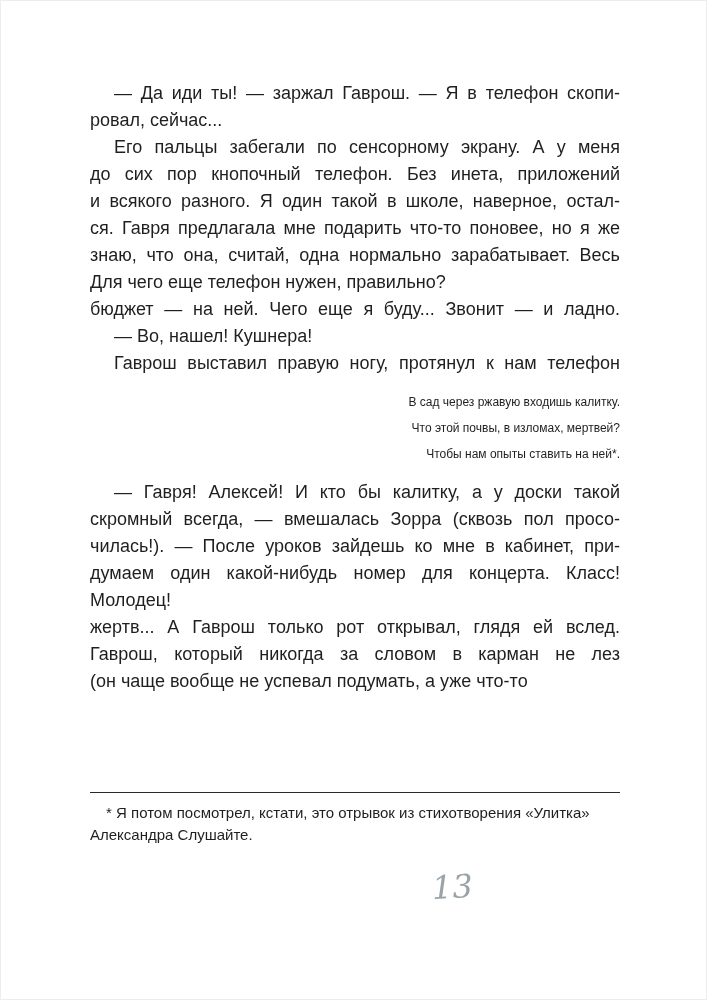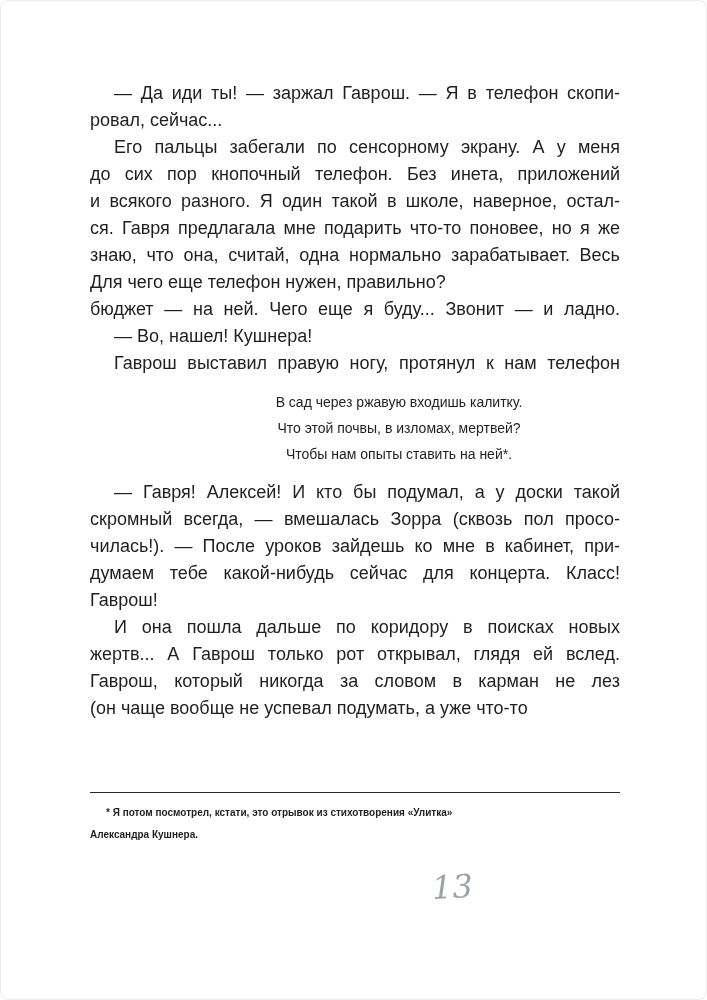--- a/index.html
+++ b/index.html
@@ -10,21 +10,20 @@
     position: relative;
     overflow: hidden;
     font-family: "Liberation Sans", "DejaVu Sans", sans-serif;
     color: #1f1f1f;
   }
   .page {
     position: absolute;
     inset: 0;
     background: #ffffff;
     box-shadow: inset 0 0 0 1px #ededed;
-    border-radius: 8px;
   }
   .text-block {
     position: absolute;
     left: 90px;
     top: 80px;
     width: 530px;
   }
   .para { margin: 0; }
   .line {
     font-size: 18px;
@@ -35,41 +34,40 @@
   }
   .just {
     text-align: justify;
     text-align-last: justify;
   }
   .first { text-indent: 24px; }
   .verse {
     margin: 12px 0 12px 88px;
   }
   .verse .line {
-    font-size: 14px;
+    font-size: 12px;
     line-height: 26px;
     height: 26px;
-    text-align: center;
+    text-align: right;
   }
   .footnote {
     position: absolute;
     left: 90px;
     top: 792px;
     width: 530px;
   }
   .fn-rule {
     width: 100%;
     height: 0;
     border-top: 1.5px solid #2a2a2a;
     margin-bottom: 9px;
   }
   .fn-line {
-    font-size: 10px;
+    font-size: 15px;
     line-height: 22px;
-    font-weight: bold;
   }
   .fn-line.first { text-indent: 16px; }
   .folio {
     position: absolute;
     left: 432px;
     top: 868px;
     font-family: "DejaVu Serif", serif;
     font-style: italic;
     font-size: 32px;
     color: #9aa3a8;
@@ -99,36 +97,35 @@
       </div>
       <div class="para">
         <div class="line first just">Гаврош выставил правую ногу, протянул к нам телефон</div>
       </div>
       <div class="verse">
         <div class="line">В сад через ржавую входишь калитку.</div>
         <div class="line">Что этой почвы, в изломах, мертвей?</div>
         <div class="line">Чтобы нам опыты ставить на ней*.</div>
       </div>
       <div class="para">
-        <div class="line first just">— Гавря! Алексей! И кто бы подумал, а у доски такой</div>
+        <div class="line first just">— Гавря! Алексей! И кто бы калитку, а у доски такой</div>
         <div class="line just">скромный всегда, — вмешалась Зорра (сквозь пол просо-</div>
         <div class="line just">чилась!). — После уроков зайдешь ко мне в кабинет, при-</div>
-        <div class="line just">думаем тебе какой-нибудь сейчас для концерта. Класс!</div>
-        <div class="line">Гаврош!</div>
+        <div class="line just">думаем один какой-нибудь номер для концерта. Класс!</div>
+        <div class="line">Молодец!</div>
       </div>
       <div class="para">
-        <div class="line first just">И она пошла дальше по коридору в поисках новых</div>
         <div class="line just">жертв... А Гаврош только рот открывал, глядя ей вслед.</div>
         <div class="line just">Гаврош, который никогда за словом в карман не лез</div>
         <div class="line">(он чаще вообще не успевал подумать, а уже что-то</div>
       </div>
     </div>
 
   <div class="footnote">
     <div class="fn-rule"></div>
     <div class="fn-lines">
         <div class="fn-line first">* Я потом посмотрел, кстати, это отрывок из стихотворения «Улитка»</div>
-        <div class="fn-line">Александра Кушнера.</div>
+        <div class="fn-line">Александра Слушайте.</div>
       </div>
   </div>
 
   <div class="folio" style="color: rgb(154, 163, 168);">13</div>
 </div>
 
 </body></html>

